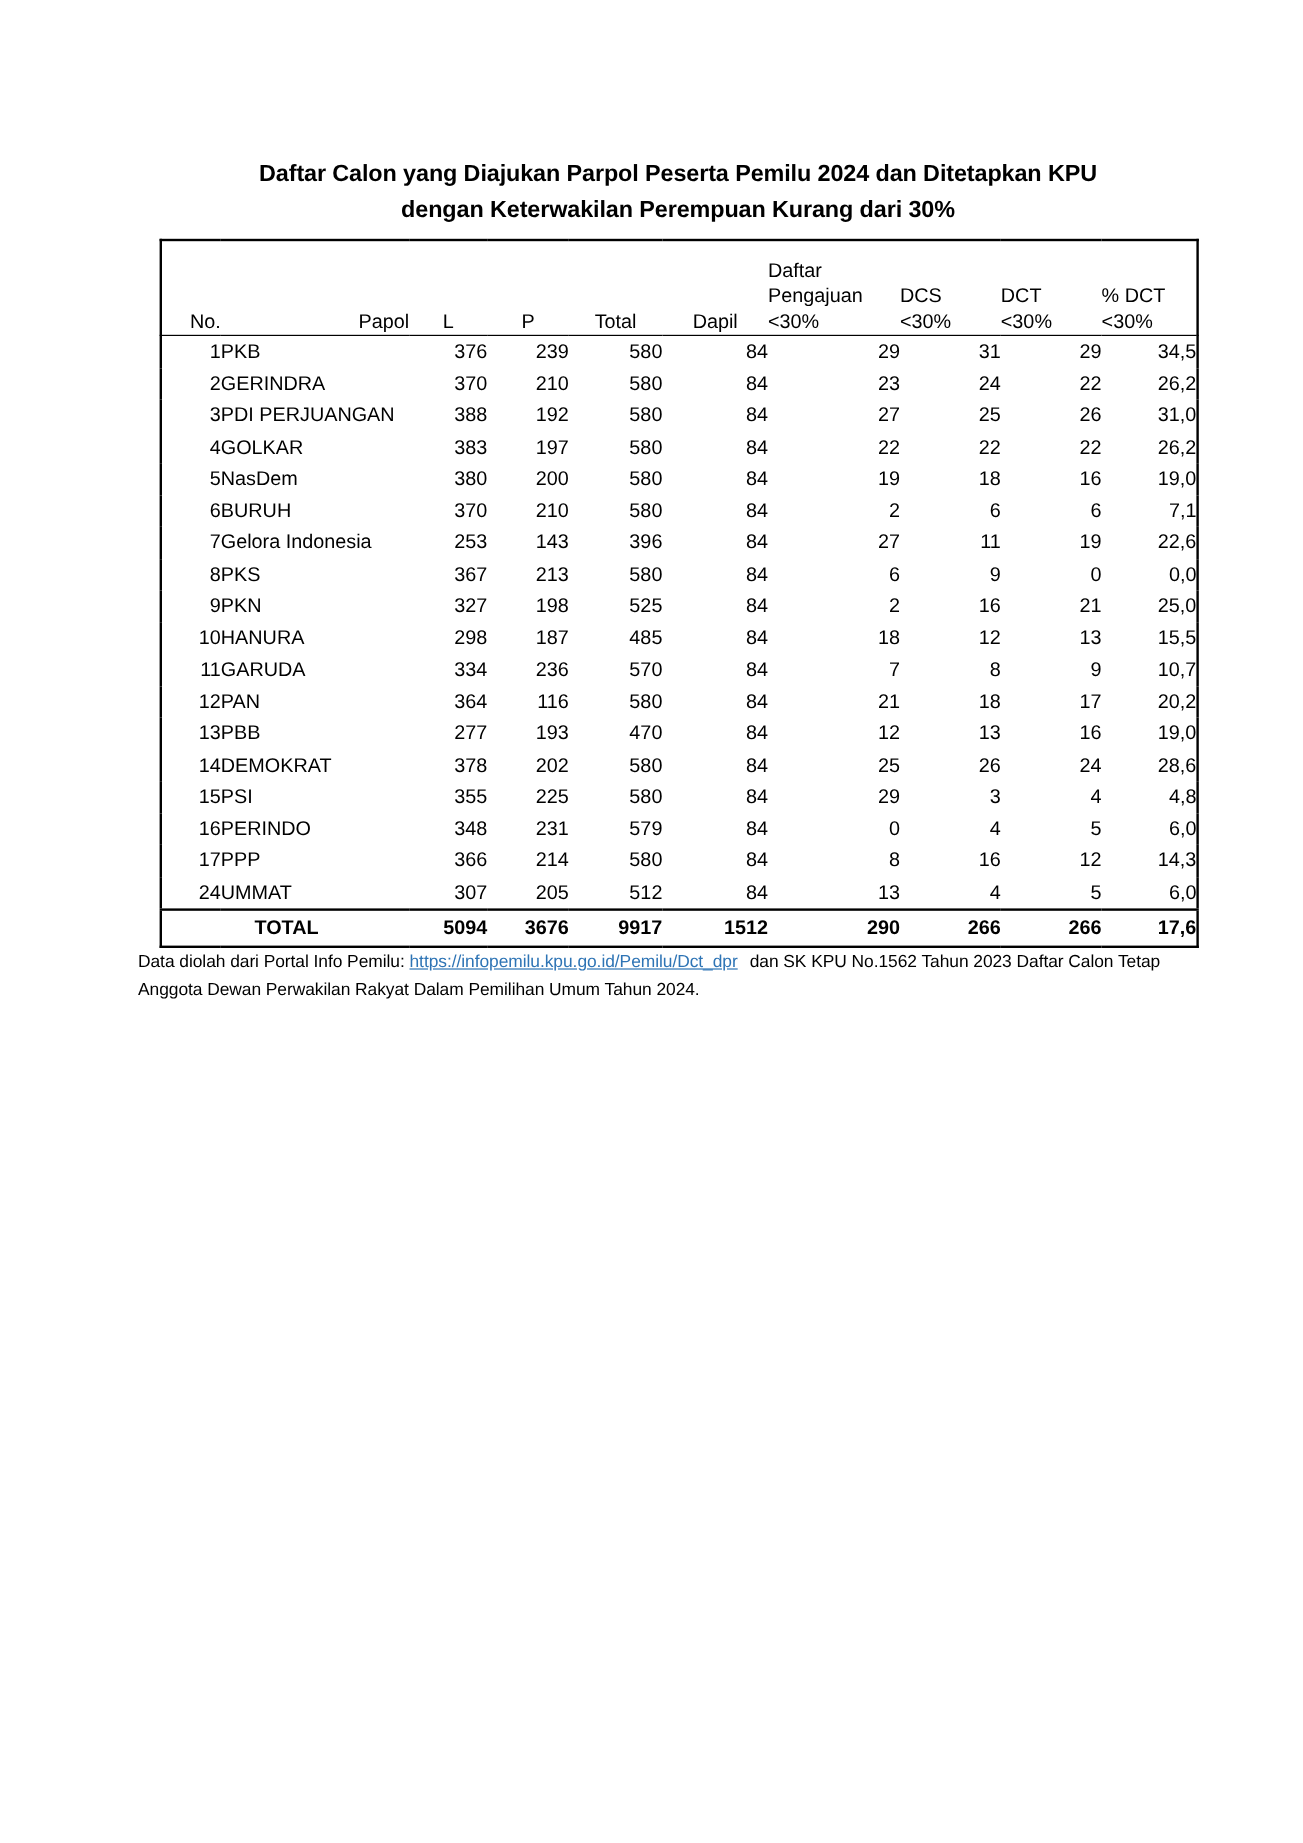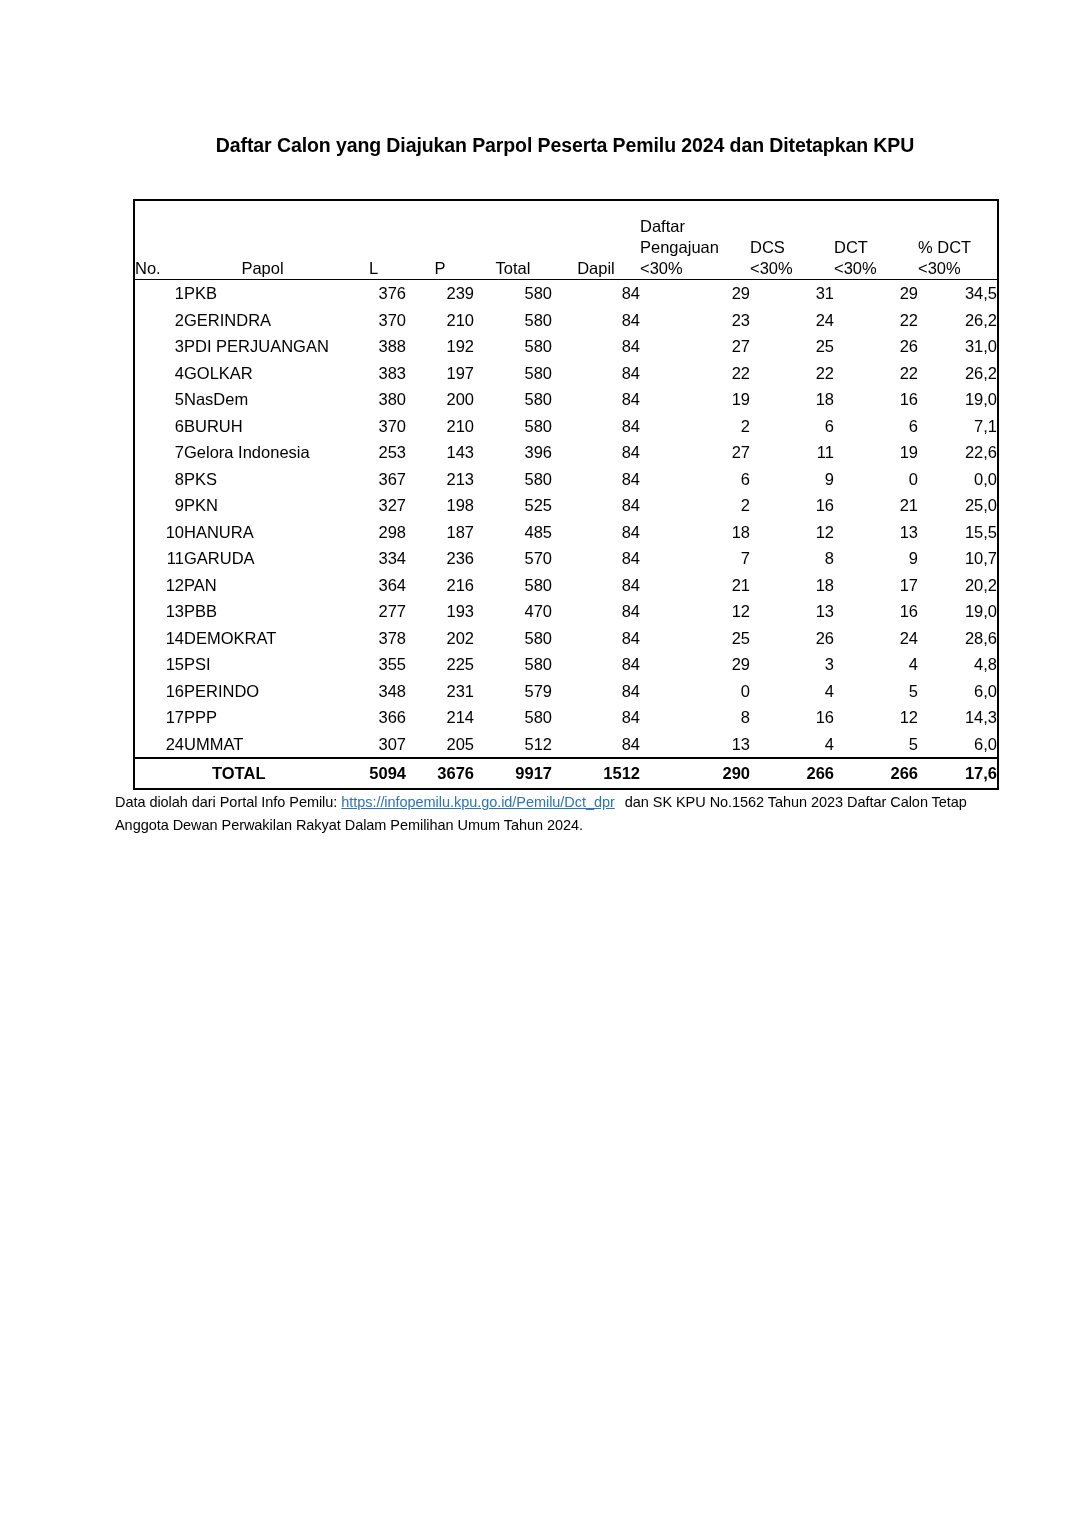--- a/index.html
+++ b/index.html
@@ -61,22 +61,22 @@
     font-weight: bold;
     font-size: 16.5px;
     vertical-align: bottom;
     padding-bottom: 3px;
     line-height: 21px;
   }
   thead tr.hdr th {
     border-bottom: 1.5px solid #000;
     height: 78px;
   }
-  th.h-no      { text-align: left; }
-  th.h-papol   { text-align: center; padding-left: 8px; }
+  th.h-no      { text-align: right; }
+  th.h-papol   { text-align: right; padding-left: 8px; }
   th.h-c       { text-align: center; }
   th.h-l       { text-align: left; }
 
   
   tbody tr.data td {
     height: 26.5px;
     line-height: 26.5px;
     font-size: 16.5px;
   }
   td.c-no    { text-align: right; padding-right: 13px; }
@@ -120,20 +120,21 @@
   }
   .note .gap { display: inline-block; width: 10px; }
 </style>
 </head>
 <body>
 
 <div class="page">
 
   <div class="doc-title">
     <span class="line">Daftar Calon yang Diajukan Parpol Peserta Pemilu 2024 dan Ditetapkan KPU</span>
+    <span class="line">dengan Keterwakilan Perempuan Kurang dari 30%</span>
   </div>
 
   <div class="table-wrap">
     <table class="main">
       <colgroup>
         <col class="w-no">
           <col class="w-papol">
           <col class="w-l">
           <col class="w-p">
           <col class="w-total">
@@ -300,21 +301,21 @@
             <td class="c-num-w">84</td>
             <td class="c-num-w">7</td>
             <td class="c-num-w">8</td>
             <td class="c-num-w">9</td>
             <td class="c-num-w">10,7</td>
           </tr>
           <tr class="data">
             <td class="c-no">12</td>
             <td class="c-papol">PAN</td>
             <td class="c-num">364</td>
-            <td class="c-num">216</td>
+            <td class="c-num">116</td>
             <td class="c-num">580</td>
             <td class="c-num-w">84</td>
             <td class="c-num-w">21</td>
             <td class="c-num-w">18</td>
             <td class="c-num-w">17</td>
             <td class="c-num-w">20,2</td>
           </tr>
           <tr class="data">
             <td class="c-no">13</td>
             <td class="c-papol">PBB</td>

